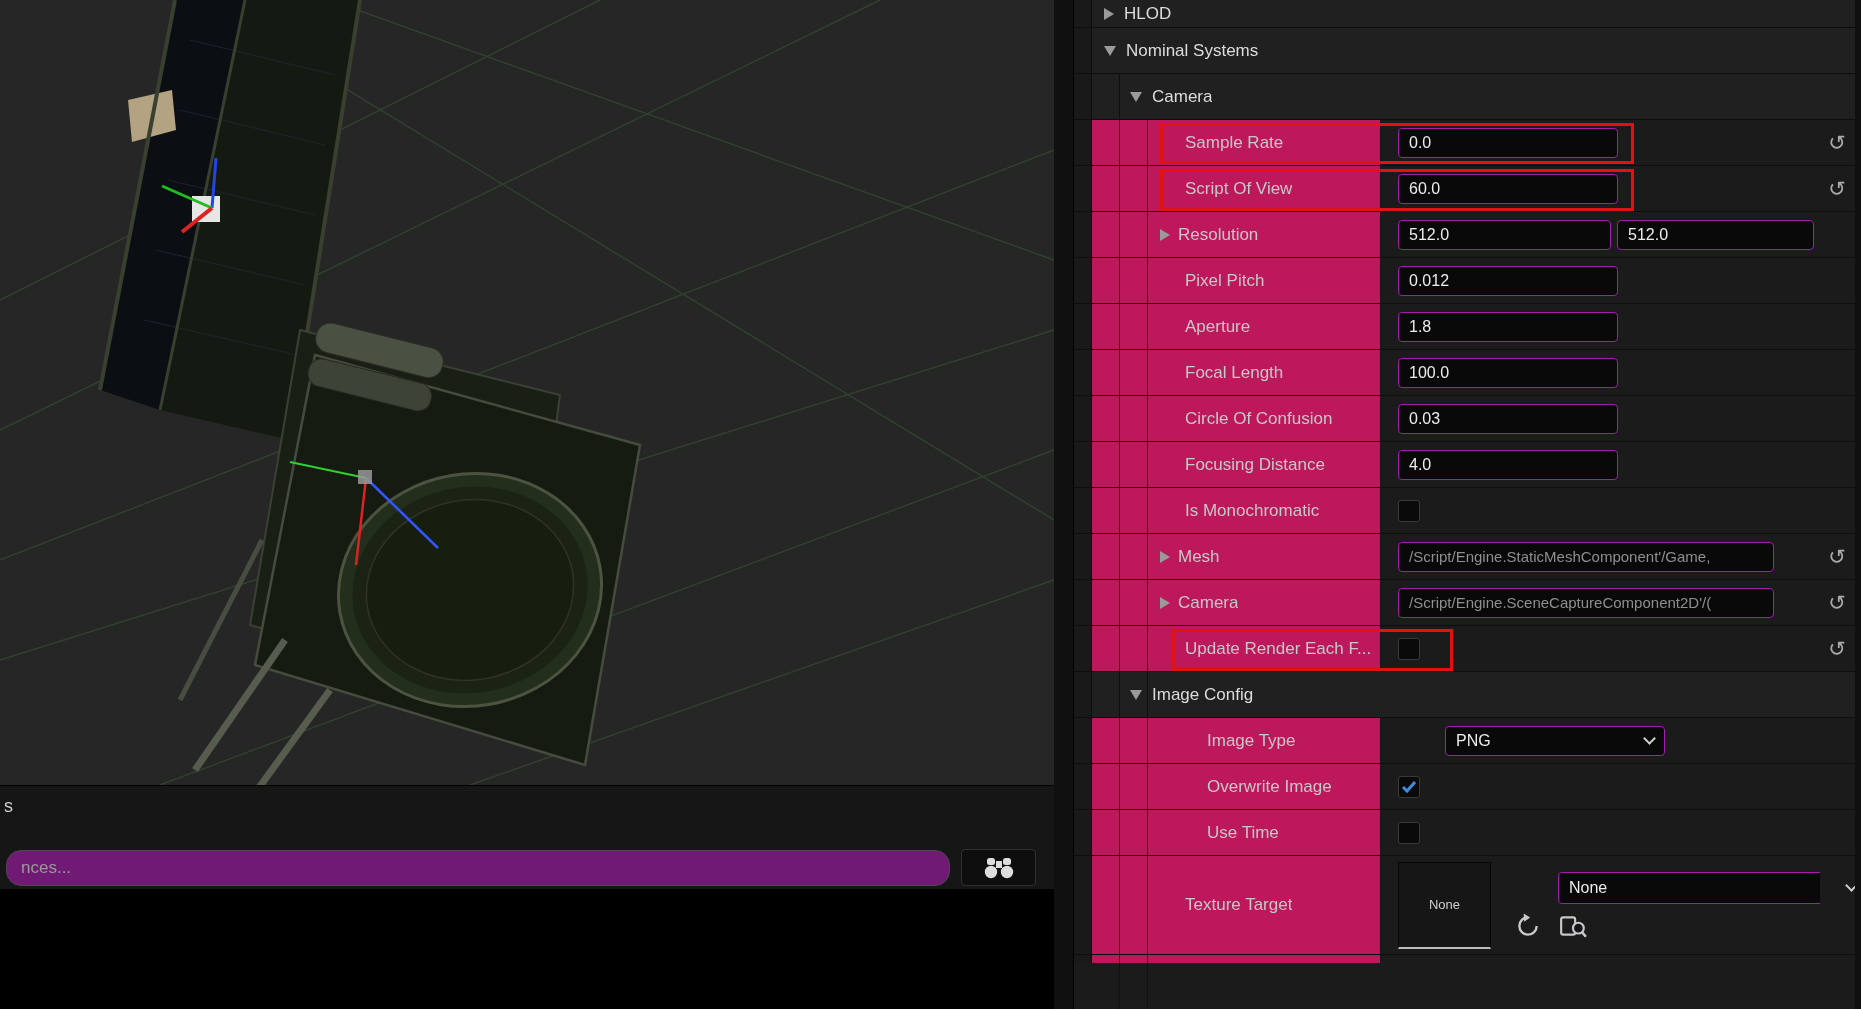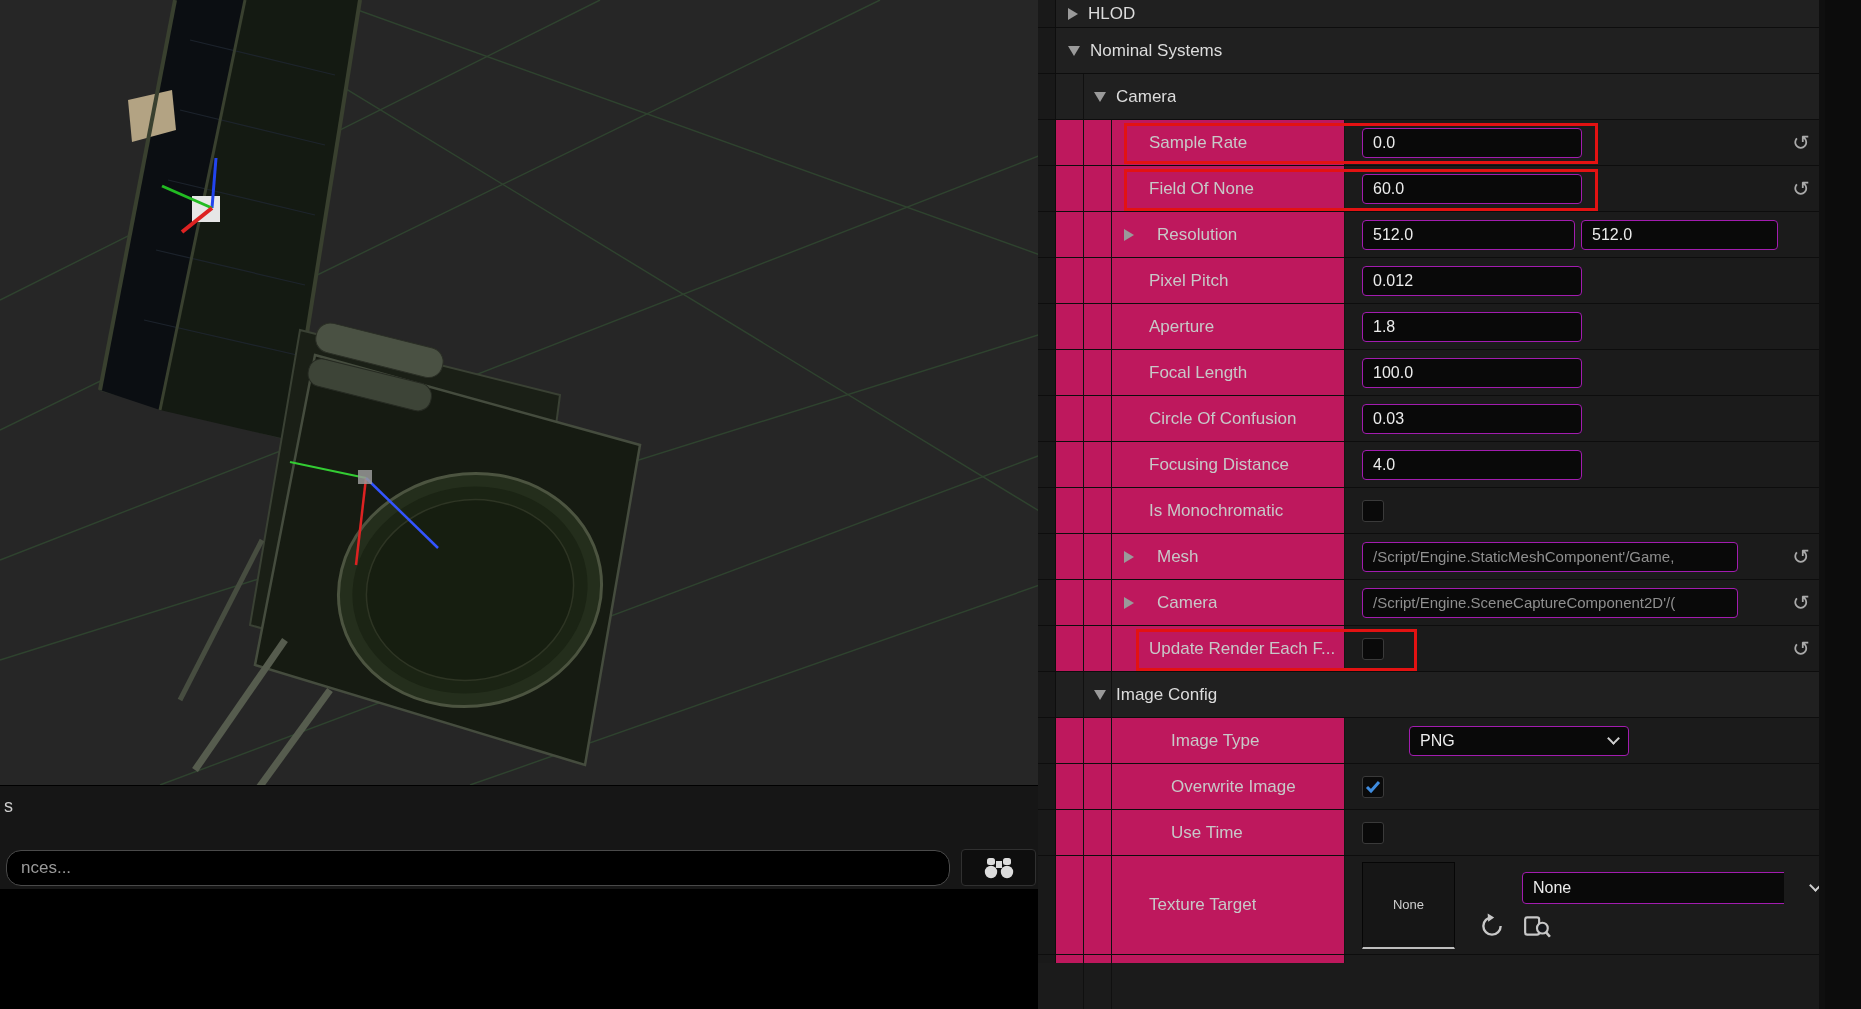--- a/index.html
+++ b/index.html
@@ -5,45 +5,45 @@
 <style>
   * { margin:0; padding:0; box-sizing:border-box; }
   body { background:#000; font-family:"Liberation Sans", sans-serif; }
   .screen { position:relative; width:1861px; height:1009px; overflow:hidden; background:#0c0c0c; }
 
   
   .viewport { position:absolute; left:0; top:0; width:1054px; height:1009px; background:#262626; }
   .vp-3d { position:absolute; left:0; top:0; width:1054px; height:785px; }
   .prefs-strip { position:absolute; left:0; top:785px; width:1054px; height:104px; background:#161616; border-top:1px solid #000; }
   .prefs-label { position:absolute; left:4px; top:10px; color:#cfcfcf; font-size:18px; }
-  .search-box { position:absolute; left:6px; top:64px; width:944px; height:36px; background:#000000;
+  .search-box { position:absolute; left:6px; top:64px; width:944px; height:36px; background:#701a75;
                 border:1px solid #4a4a4a; border-radius:15px; color:#9a9a9a; font-size:17px;
                 padding-left:14px; outline:none; font-family:"Liberation Sans",sans-serif; }
   .binoc-btn { position:absolute; left:961px; top:63px; width:75px; height:37px; background:#0e0e0e;
                border:1px solid #303030; border-radius:4px; display:flex; align-items:center; justify-content:center; cursor:pointer; }
   .black-area { position:absolute; left:0; top:889px; width:1054px; height:120px; background:#000; }
 
   
   .divider { position:absolute; left:1054px; top:0; width:20px; height:1009px; background:#101010; border-right:1px solid #000; }
 
   
-  .panel { position:absolute; left:1038px; top:0; width:787px; height:1009px; background:#1b1b1b; overflow:hidden; }
+  .panel { position:absolute; left:1074px; top:0; width:787px; height:1009px; background:#1b1b1b; overflow:hidden; }
   .p-row { display:flex; align-items:stretch; height:46px; border-bottom:1px solid #0d0d0d; position:relative; }
   .rail { flex:0 0 18px; background:#191919; border-right:1px solid #0e0e0e; }
   .name { flex:0 0 288px; display:flex; align-items:center; background:#be185d; color:#c8c8c8; font-size:17px; gap:10px; }
   .value { flex:1; display:flex; align-items:center; background:#1b1b1b; border-left:1px solid #141414; padding-left:17px; gap:6px; }
   .reset { flex:0 0 48px; display:flex; align-items:center; justify-content:center; background:#1b1b1b; }
   .reset-icon { color:#aaaaaa; font-size:21px; line-height:1; cursor:pointer; }
   .cat .name { flex:1; background:#202020; color:#dcdcdc; }
   .lbl { white-space:nowrap; overflow:hidden; text-overflow:ellipsis; }
 
   .pad-cat { padding-left:12px; }
   .pad-sub { padding-left:38px; }
   .pad-prop { padding-left:93px; }
-  .pad-prop-ex { padding-left:68px; gap:23px;text-align:center; }
+  .pad-prop-ex { padding-left:68px; gap:8px;text-align:center; }
   .pad-img { padding-left:115px; }
 
   .tri-r { width:0; height:0; border-left:10px solid #9a9a9a; border-top:6px solid transparent; border-bottom:6px solid transparent; flex:0 0 auto; }
   .tri-d { width:0; height:0; border-top:10px solid #9a9a9a; border-left:6px solid transparent; border-right:6px solid transparent; flex:0 0 auto; }
 
   .field { height:30px; background:#090909; border:1px solid #a21caf; border-radius:4px; color:#ececec;
            font-size:16px; display:flex; align-items:center; padding:0 10px; white-space:nowrap; overflow:hidden; }
   .w-s  { width:220px; }
   .w-r1 { width:213px; }
   .w-r2 { width:197px; }
@@ -186,21 +186,21 @@
         <div class="field w-s">0.0</div>
       </div>
       <div class="reset">
         <span class="reset-icon">↺</span>
       </div>
     </div>
 
     <div class="p-row">
       <div class="rail"></div>
       <div class="name pad-prop">
-        <span class="lbl">Field Of None</span>
+        <span class="lbl">Script Of View</span>
       </div>
       <div class="value">
         <div class="field w-s">60.0</div>
       </div>
       <div class="reset">
         <span class="reset-icon">↺</span>
       </div>
     </div>
 
     <div class="p-row">

